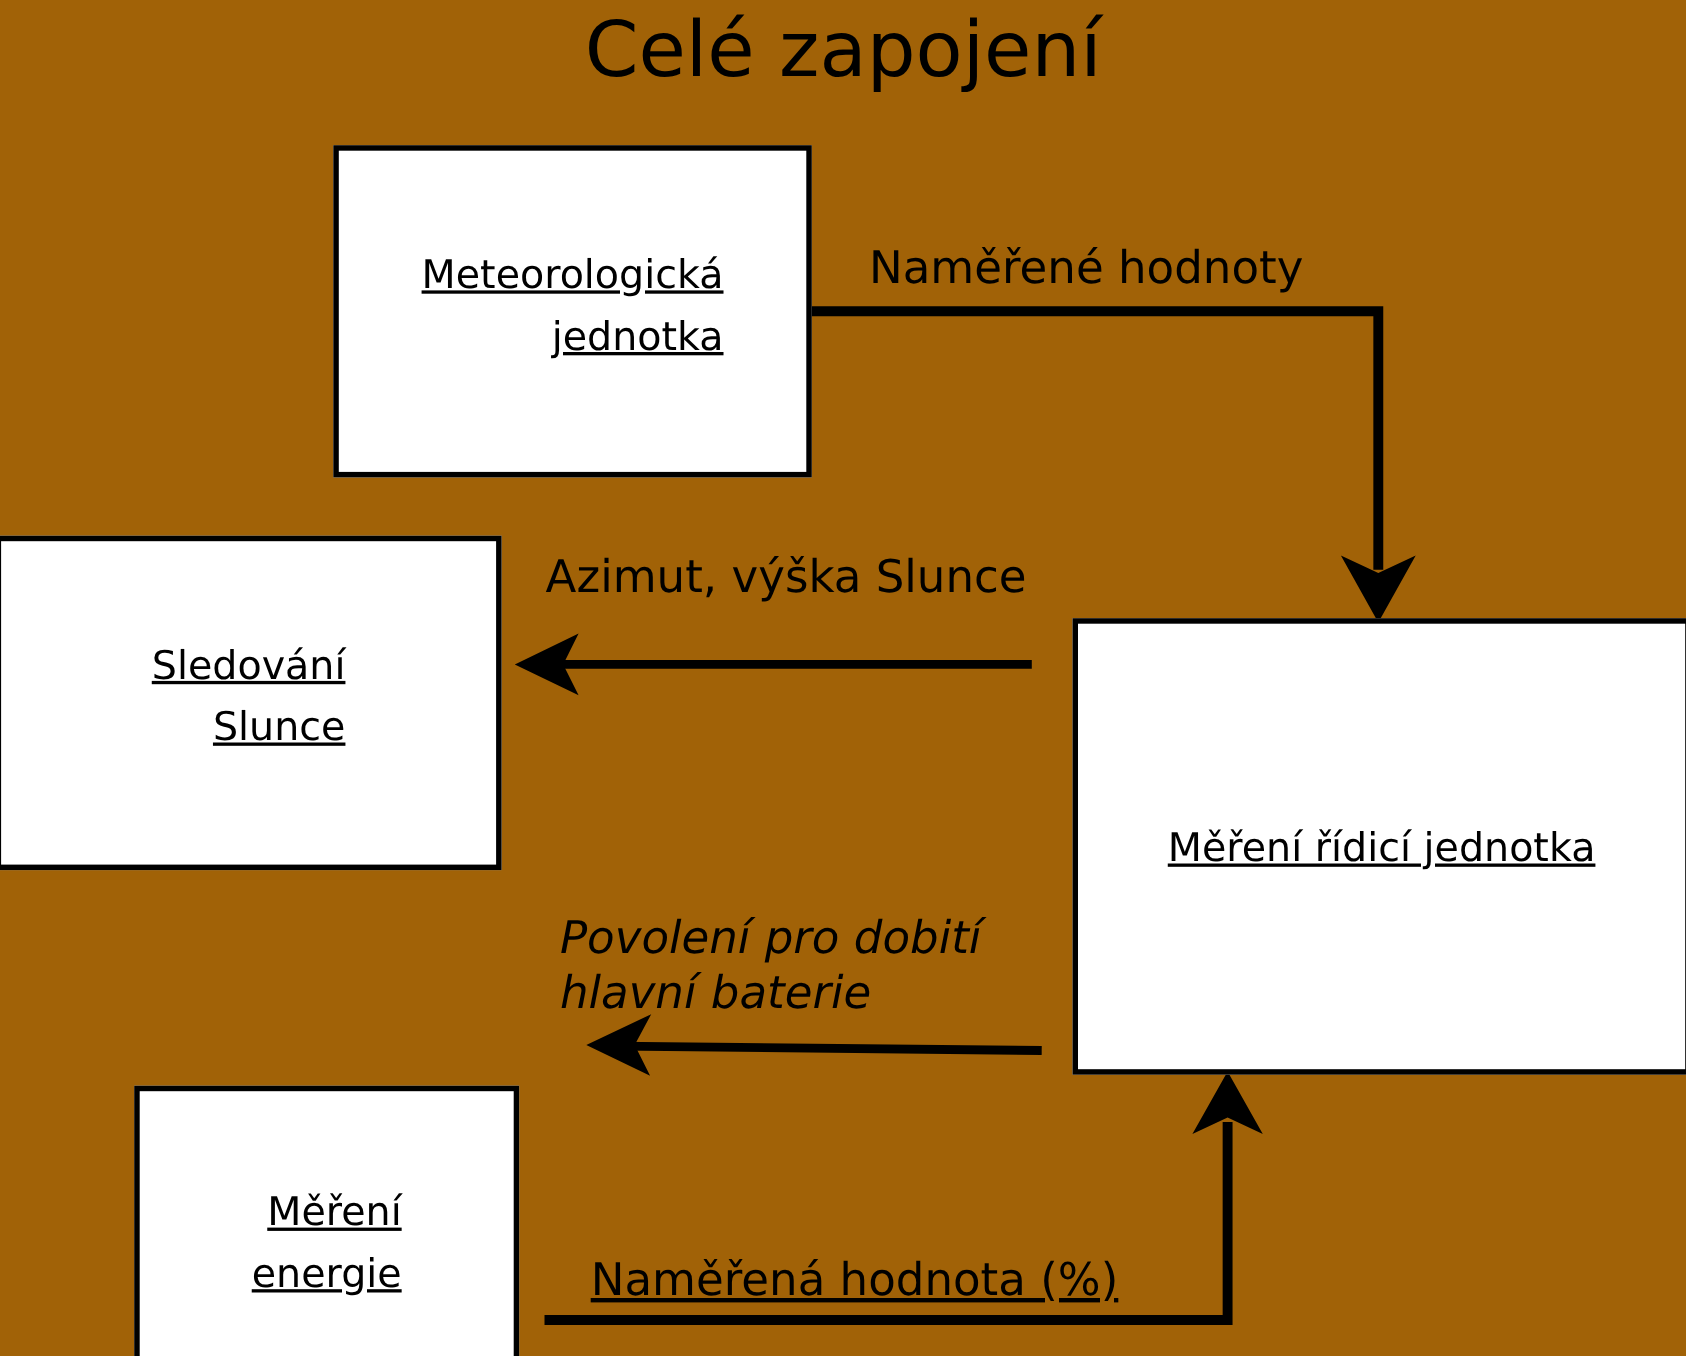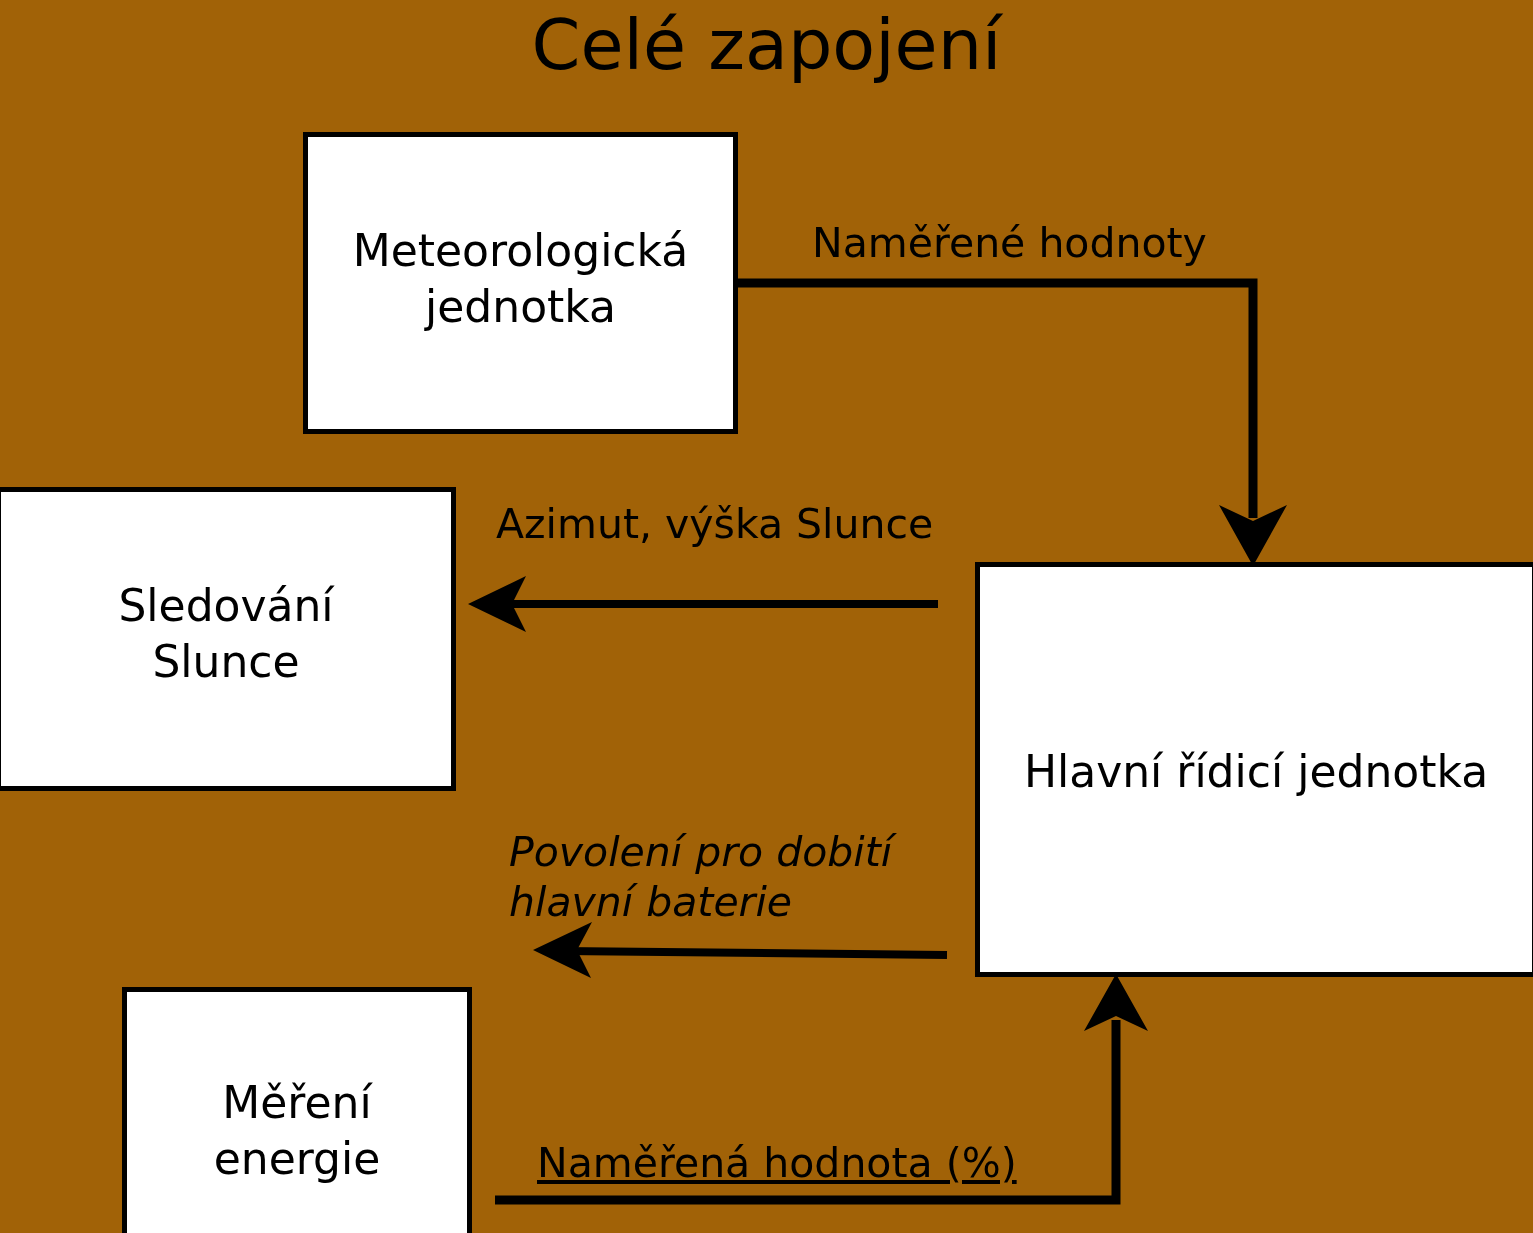--- a/index.html
+++ b/index.html
@@ -33,25 +33,26 @@
   .node {
     position: absolute;
     box-sizing: border-box;
     border: 5px solid #000000;
     background: #ffffff;
     display: flex;
     align-items: center;
     justify-content: center;
   }
   .node-label {
-    font-size: 44px;
+    font-size: 36px;
     line-height: 56px;
-    text-align: center;
+    text-align: right;
     white-space: pre-line;
     padding: 0 6px;
+    text-decoration: underline;
   }
   
   #node-meteo {
     left: 303px;  top: 132px;  width: 435px;  height: 302px;
   }
   #node-meteo .node-label { transform: translateY(-4px); }
   #node-sun {
     left: -4px;   top: 487px;  width: 460px;  height: 304px;
   }
   #node-sun .node-label { transform: translateY(-5px); }
@@ -65,21 +66,21 @@
   #node-energy .node-label { transform: translateY(-6px); }
 
   
   .edge-label {
     position: absolute;
     font-size: 41px;
     line-height: 50px;
     white-space: pre-line;
     color: #000000;
   }
-  #label-measured-values { left: 790px;  top: 218px; margin-left: 22px; }
+  #label-measured-values { left: 790px;  top: 218px; }
   #label-azimuth        { left: 496px;  top: 499px; text-align: center; }
   #label-permission     { left: 509px;  top: 827px; font-style: italic; }
   #label-measured-pct   { left: 537px;  top: 1138px; text-decoration: underline; }
 
   
   #edges {
     position: absolute;
     left: 0;
     top: 0;
     width: 1533px;
@@ -121,21 +122,21 @@
     <div class="node-label">Meteorologická
 jednotka</div>
   </div>
 
   <div class="node" id="node-sun">
     <div class="node-label">Sledování
 Slunce</div>
   </div>
 
   <div class="node" id="node-main">
-    <div class="node-label">Hlavní řídicí jednotka</div>
+    <div class="node-label">Měření řídicí jednotka</div>
   </div>
 
   <div class="node" id="node-energy">
     <div class="node-label">Měření
 energie</div>
   </div>
 
   <div class="edge-label" id="label-measured-values">Naměřené hodnoty</div>
 
   <div class="edge-label" id="label-azimuth">Azimut, výška Slunce</div>

